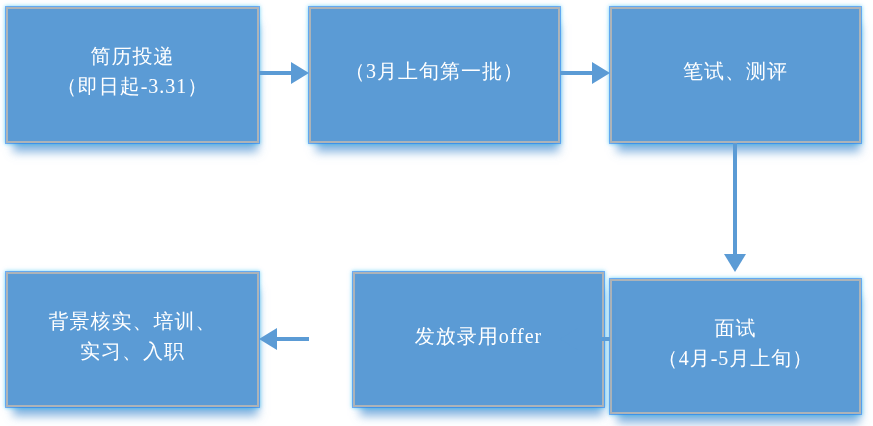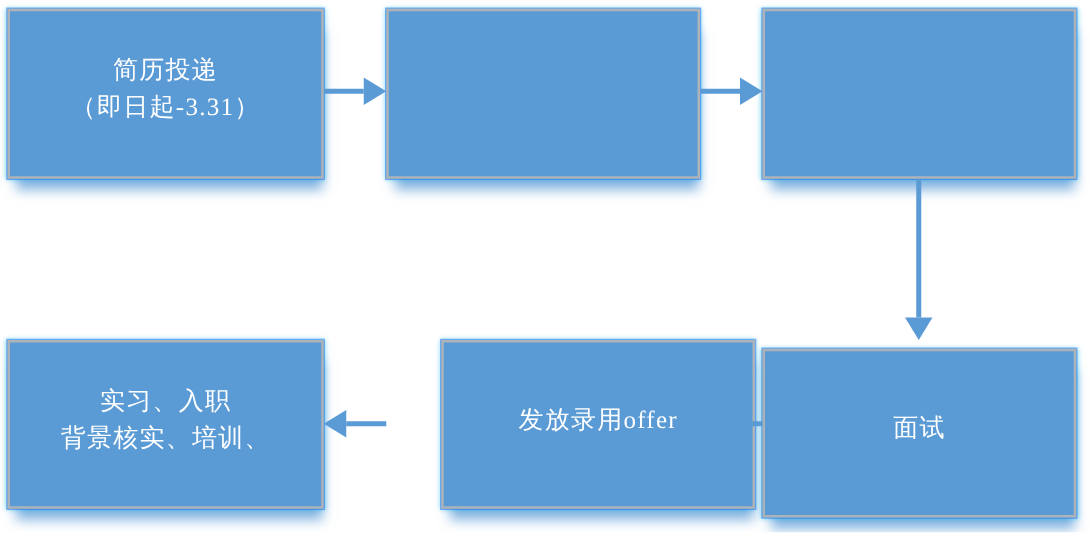--- a/index.html
+++ b/index.html
@@ -87,44 +87,47 @@
 
   <div class="flow-box" style="left:6px; top:7px; width:253px; height:136px;">
     <div class="box-text">
       <div>简历投递</div>
       <div>（即日起-3.31）</div>
     </div>
   </div>
 
   <div class="flow-box" style="left:309px; top:7px; width:251px; height:136px;">
     <div class="box-text">
+      <div>（3月上旬第一批）</div>
     </div>
   </div>
 
   <div class="flow-box" style="left:610px; top:7px; width:251px; height:136px;">
     <div class="box-text">
+      <div>笔试、测评</div>
     </div>
   </div>
 
   <div class="flow-box" style="left:610px; top:279px; width:251px; height:135px;">
     <div class="box-text">
       <div>面试</div>
+      <div>（4月-5月上旬）</div>
     </div>
   </div>
 
   <div class="flow-box" style="left:309px; top:272px; width:251px; height:135px;margin-left:44px;">
     <div class="box-text">
       <div>发放录用offer</div>
     </div>
   </div>
 
   <div class="flow-box" style="left:6px; top:272px; width:253px; height:135px;">
     <div class="box-text">
+      <div>背景核实、培训、</div>
       <div>实习、入职</div>
-      <div>背景核实、培训、</div>
     </div>
   </div>
 
   <div class="arrow h" style="left:259px; top:62px; width:50px;">
     <div class="shaft-h"></div>
     <div class="head-right"></div>
   </div>
 
   <div class="arrow h" style="left:560px; top:62px; width:50px;">
     <div class="shaft-h"></div>

